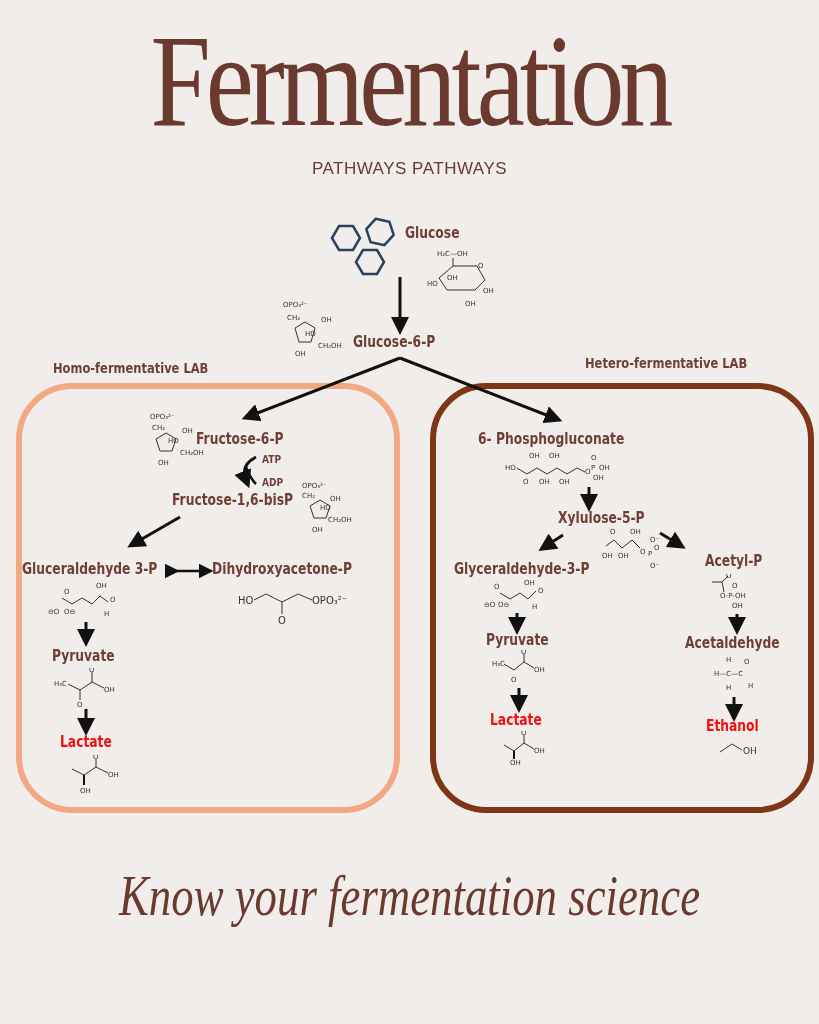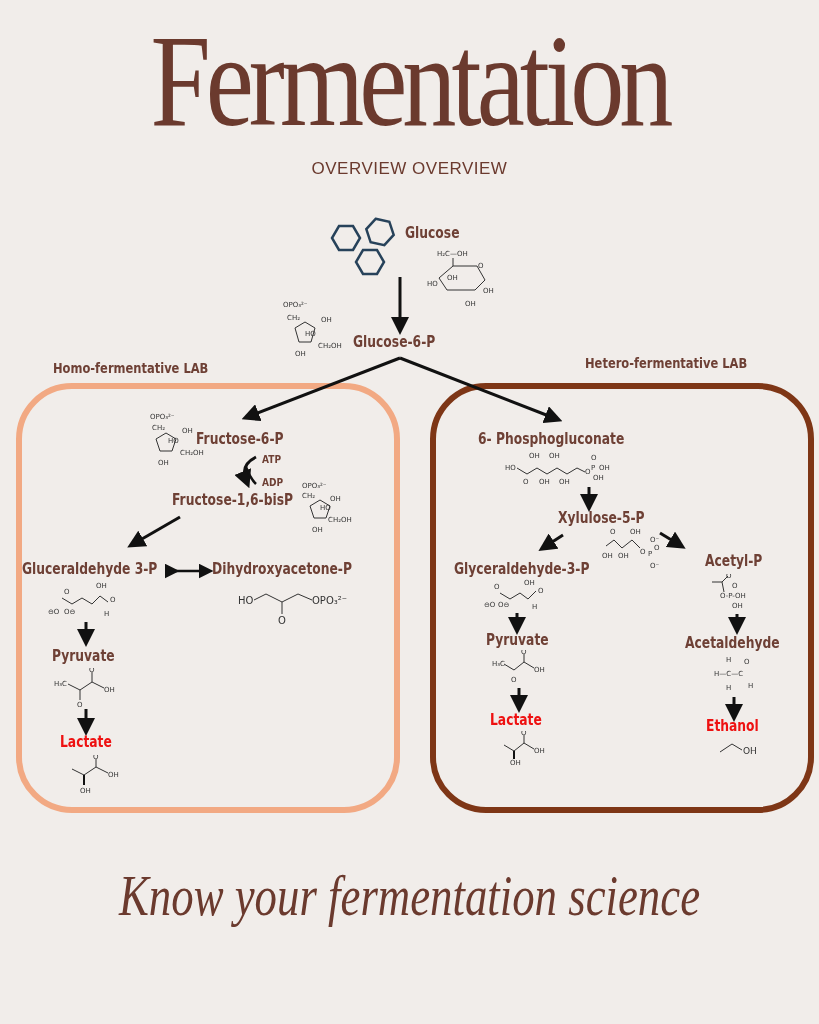--- a/index.html
+++ b/index.html
@@ -57,21 +57,21 @@
     font-size: 17px; color: #6b3a2e;
   }
   svg.overlay { position: absolute; left: 0; top: 0; }
   .mol { position: absolute; }
   .mol text { font-family: "DejaVu Sans", sans-serif; font-size: 7px; fill: #333; }
 </style>
 </head>
 <body>
 
 <div class="abs title">Fermentation</div>
-<div class="abs subtitle">OVERVIEW OVERVIEW</div>
+<div class="abs subtitle">PATHWAYS PATHWAYS</div>
 
 <div class="abs box-homo"></div>
 <div class="abs box-hetero"></div>
 
 <div class="abs group-title" style="left:53px; top:360px;">Homo-fermentative LAB</div>
 <div class="abs group-title" style="left:585px; top:355px;">Hetero-fermentative LAB</div>
 
 <svg class="overlay" width="819" height="1024">
   <defs>
     <marker id="ah" markerWidth="6" markerHeight="6" refX="3" refY="3" orient="auto">

